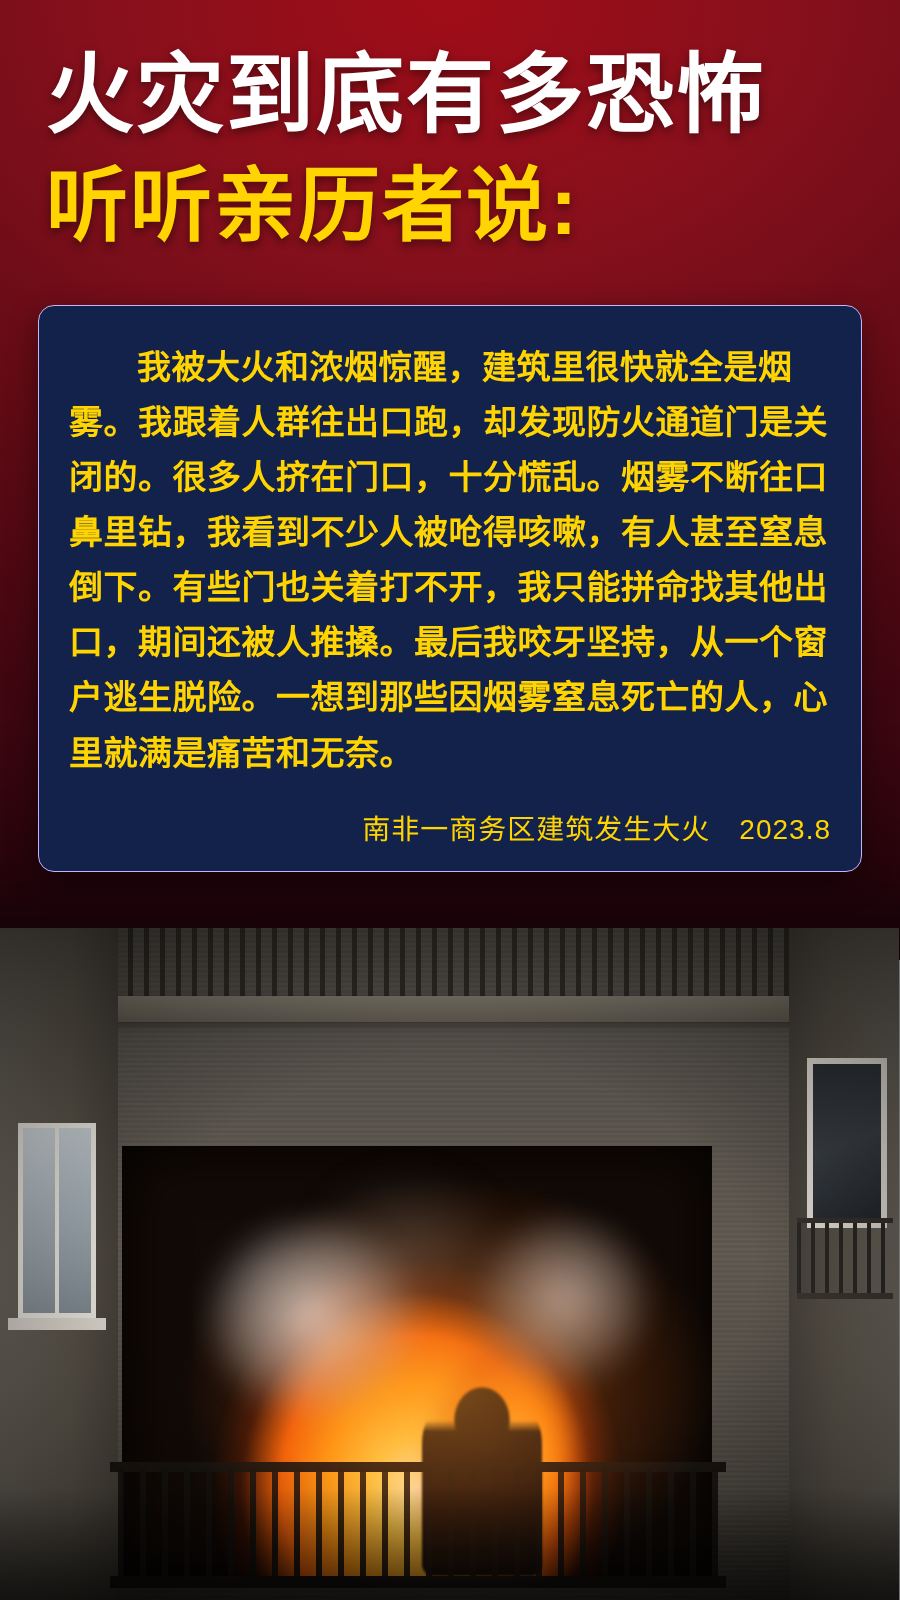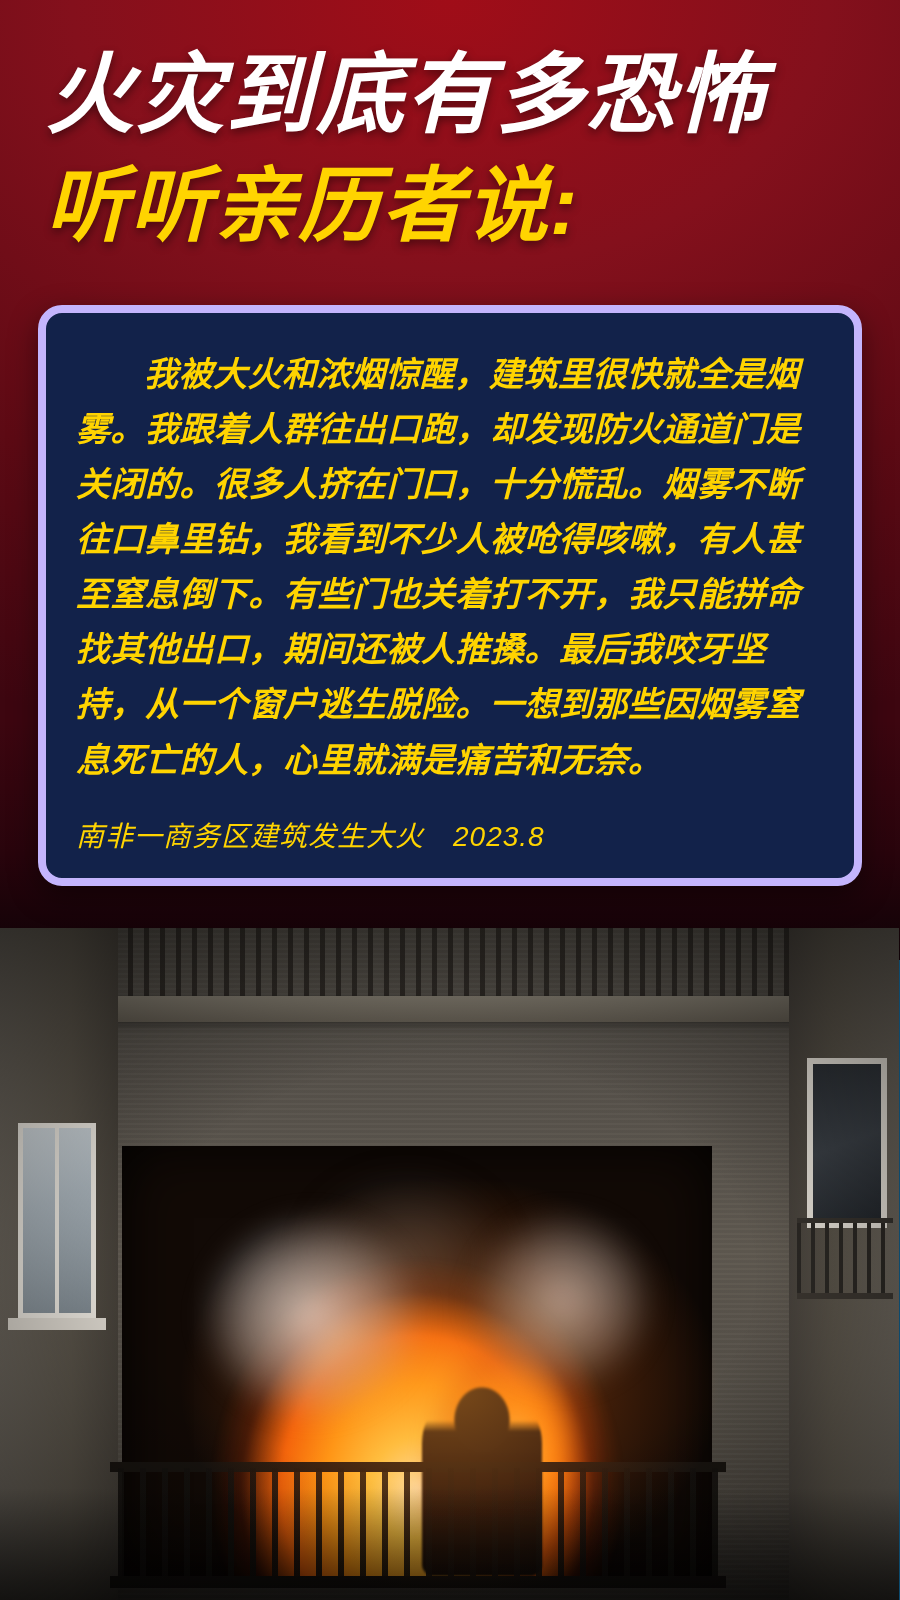--- a/index.html
+++ b/index.html
@@ -8,22 +8,21 @@
     background: #000;
   }
   body {
     font-family: "Liberation Sans", "DejaVu Sans", sans-serif;
   }
   .poster {
     position: relative;
     width: 900px;
     height: 1600px;
     overflow: hidden;
-    background: #0c4a6e;
-    font-style: italic;
+    background: #737373;
   }
 
   
   .top-area {
     position: absolute;
     left: 0; top: 0;
     width: 900px;
     height: 960px;
     background:
       radial-gradient(120% 80% at 50% 0%, #a00d18 0%, #84101c 35%, #5d0a14 70%, #3d0610 100%);
@@ -66,36 +65,36 @@
 
   
   .card {
     position: absolute;
     left: 38px;
     top: 305px;
     width: 824px;
     box-sizing: border-box;
     padding: 34px 30px 24px 30px;
     background: #12224a;
-    border: 8px solid #c4b5fd;
-    border-radius: 24px;
+    border: 1px solid #c4b5fd;
+    border-radius: 16px;
     box-shadow: 0 10px 30px rgba(0,0,0,.45);
     z-index: 6;
   }
   .card-body {
     color: #ffd400;
     font-size: 34px;
     line-height: 1.62;
     font-weight: 700;
     text-indent: 68px;
     letter-spacing: 0.5px;
   }
   .card-source {
     margin-top: 26px;
-    text-align: left;
+    text-align: right;
     color: #ffd400;
     font-size: 28px;
     font-weight: 400;
     letter-spacing: 1px;
   }
 
   
   .photo {
     position: absolute;
     left: 0;

